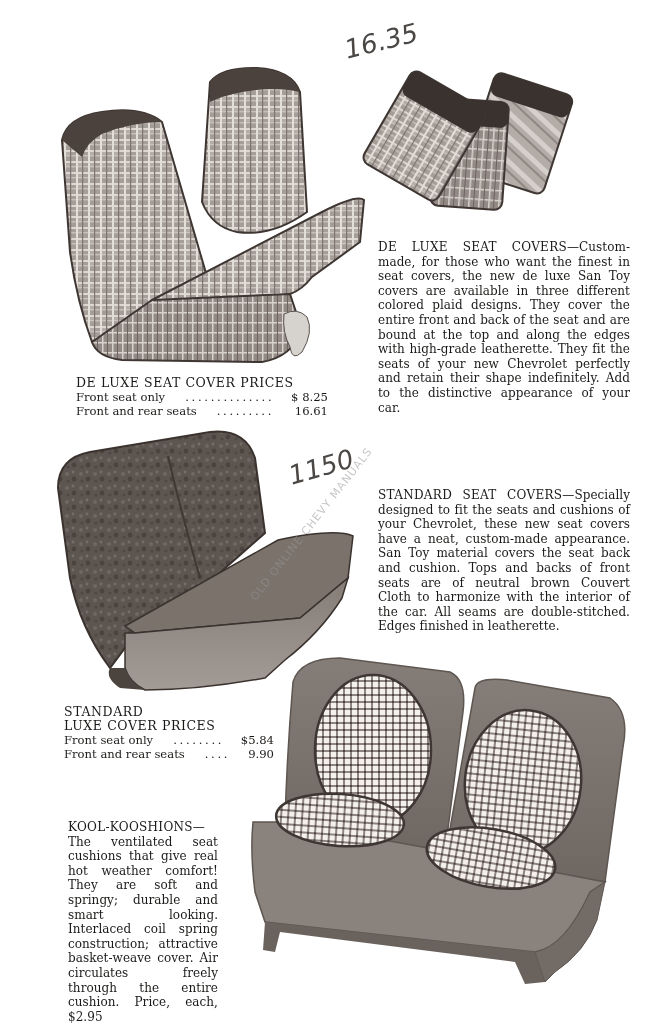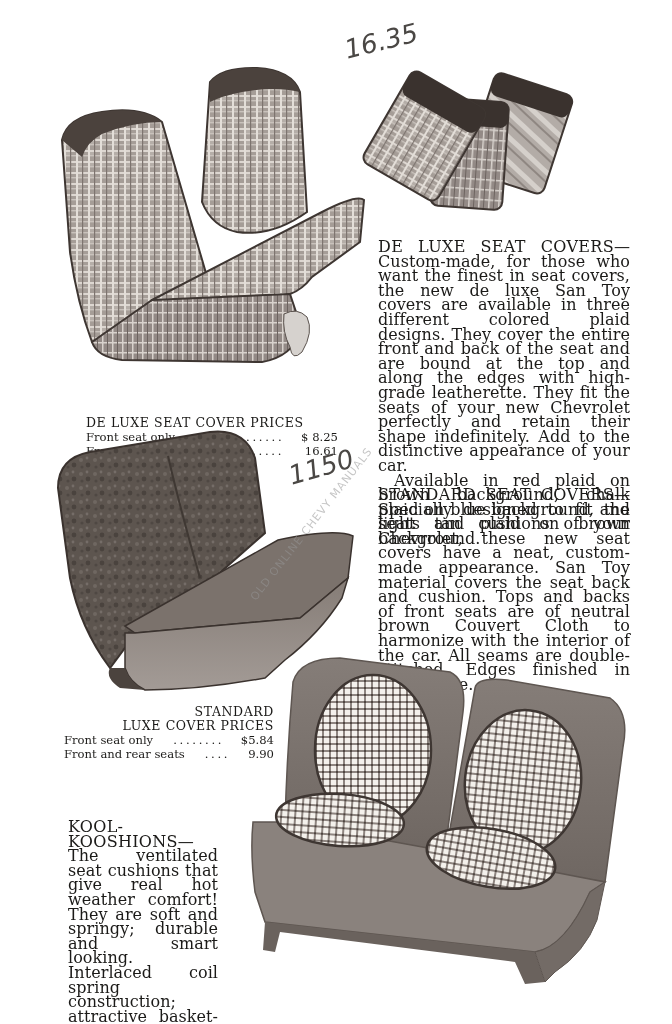--- a/index.html
+++ b/index.html
@@ -3,26 +3,26 @@
   <meta charset="utf-8">
   <style>
     html, body { margin: 0; padding: 0; background: #ffffff; }
     body {
       width: 672px; height: 1024px; position: relative; overflow: hidden;
       font-family: "DejaVu Serif", "Liberation Serif", serif;
       color: #1b1a18;
     }
     .abs { position: absolute; }
     .body-text {
-      font-size: 16px; line-height: 14.6px; text-align: justify;
+      font-size: 12px; line-height: 14.6px; text-align: justify;
       letter-spacing: 0.05px;
     }
     .body-text .head { font-weight: normal; letter-spacing: 0.3px; }
     .indent { text-indent: 16px; }
-    .price-title { font-size: 12.5px; line-height: 14px; letter-spacing: 0.6px; text-align: right; }
+    .price-title { font-size: 12.5px; line-height: 14px; letter-spacing: 0.6px; text-align: left; }
     .price-row { display: flex; font-size: 11.6px; line-height: 14px; white-space: nowrap; gap: 20px; }
     .price-row .label { flex: 0 0 auto; }
     .price-row .dots { flex: 1 1 auto; overflow: hidden; letter-spacing: 2px; }
     .price-row .dots::before { content: ". . . . . . . . . . . . . . . . . . . . . . . . . . . . . . . . ."; letter-spacing: -0.5px; }
     .price-row .value { flex: 0 0 auto; text-align: left; }
     .handwritten {
       font-family: "DejaVu Sans", sans-serif; font-weight: 300; color: #4a4744;
       font-style: italic;
     }
     .watermark {
@@ -110,37 +110,36 @@
       <rect x="72" y="32" width="72" height="108" rx="8" fill="url(#plaid2)" stroke="#3e3632" stroke-width="2"></rect>
       <rect x="72" y="32" width="72" height="26" rx="8" fill="#3a322e"></rect>
     </g>
     <g transform="rotate(30 60 70)">
       <rect x="18" y="14" width="86" height="106" rx="8" fill="url(#plaid)" stroke="#3e3632" stroke-width="2"></rect>
       <rect x="18" y="14" width="86" height="28" rx="8" fill="#3a322e"></rect>
     </g>
   </svg>
 </div>
 
-<div class="abs" style="left:86px; top:376px; width:252px;margin-top:40px;">
+<div class="abs" style="left:76px; top:376px; width:252px;">
   <div class="price-title" style="text-align:left;">DE LUXE SEAT COVER PRICES</div>
   <div class="price-row">
     <span class="label">Front seat only</span>
     <span class="dots"></span>
     <span class="value">$ 8.25</span>
   </div>
   <div class="price-row">
     <span class="label">Front and rear seats</span>
     <span class="dots"></span>
     <span class="value">16.61</span>
   </div>
 </div>
 
 <div class="abs body-text" style="left:378px; top:240px; width:252px;">
   <p style="margin:0;"><span class="head">DE LUXE SEAT COVERS</span><span>—Custom-made, for those who want the finest in seat covers, the new de luxe San Toy covers are available in three different colored plaid designs. They cover the entire front and back of the seat and are bound at the top and along the edges with high-grade leatherette. They fit the seats of your new Chevrolet perfectly and retain their shape indefinitely. Add to the distinctive appearance of your car.</span></p>
-  <p class="indent" style="margin:0;">Available in red plaid on brown background, chalk plaid on blue background, and light tan plaid on brown background.</p>
 </div>
 
 <div class="abs" style="left:50px; top:428px; width:310px; height:268px;">
   <svg width="310" height="268" viewBox="0 0 310 268">
     <path d="M8 60 Q8 30 40 24 L160 4 Q195 0 205 30 L215 105 L130 180 L75 220 L60 240 Q30 200 20 150 Z" fill="url(#mottled)" stroke="#3a322e" stroke-width="2"></path>
     <path d="M118 28 Q130 80 150 150" fill="none" stroke="#3f3833" stroke-width="2"></path>
     <path d="M75 198 L228 112 Q285 100 303 108 L298 150 L250 190 L85 205 Z" fill="#7b726c" stroke="#3a322e" stroke-width="1.5"></path>
     <path d="M75 205 L85 205 L250 190 L298 150 L292 170 Q270 205 235 232 L215 250 Q150 262 95 262 Q80 255 75 240 Z" fill="url(#cushionGrad)" stroke="#3a322e" stroke-width="1.5"></path>
     <path d="M60 240 Q55 250 70 260 L95 262 Q80 255 75 240 Z" fill="#4b433e"></path>
   </svg>

